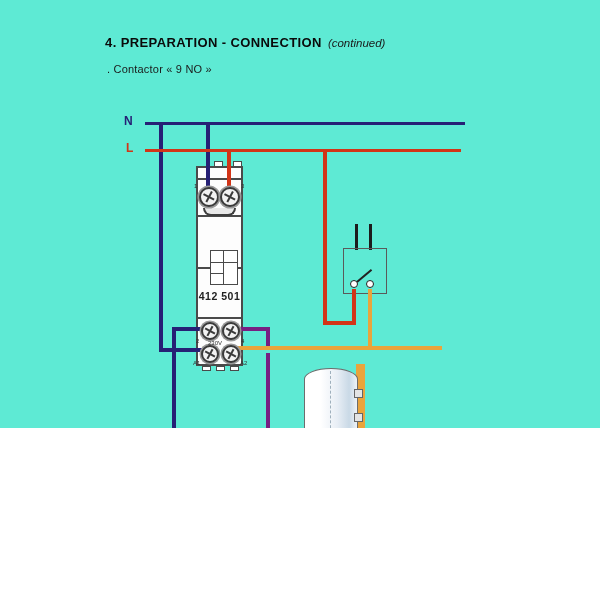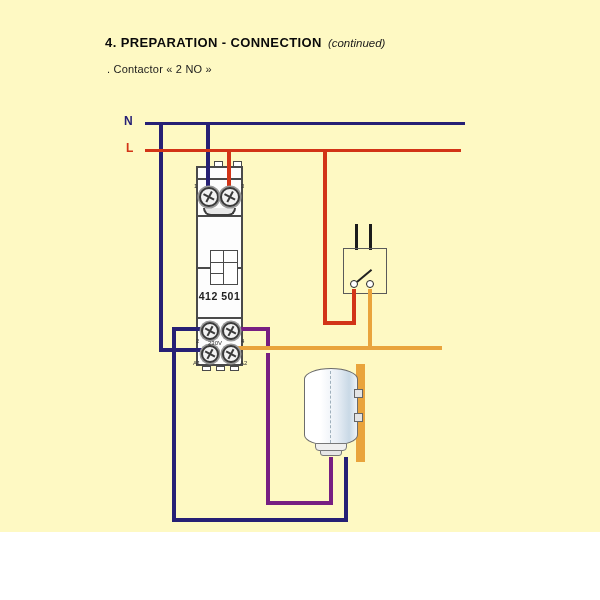--- a/index.html
+++ b/index.html
@@ -1,16 +1,16 @@
 <!DOCTYPE html>
 <html style="--neutral: #262075; --line: #d23417; --switched_live: #771f82; --coil_feed: #e9a43c; --device_outline: #4a4a4a;"><head>
 <meta charset="utf-8">
 <style>
   html,body{margin:0;padding:0;}
-  .canvas{position:relative;width:600px;height:532px;background:#fef9c3;overflow:hidden;
+  .canvas{position:relative;width:600px;height:428px;background:#5eead4;overflow:hidden;
           font-family:"Liberation Sans",sans-serif;color:#111;}
   .abs{position:absolute;}
 
   
   .title-row{position:absolute;left:105px;top:33px;white-space:nowrap;}
   .title{font-size:13px;font-weight:bold;letter-spacing:.4px;color:#0a0a0a;}
   .title-suffix{font-size:11.5px;font-style:italic;margin-left:6px;color:#1a1a1a;}
   .subtitle{position:absolute;left:107px;top:63px;font-size:11px;color:#1a1a1a;letter-spacing:.2px;}
 
   .bus-label{position:absolute;font-size:12px;font-weight:600;}
@@ -64,21 +64,21 @@
   .h-neck2{position:absolute;left:320px;top:450px;width:22px;height:6px;background:#e6e6e6;border:1px solid #777;box-sizing:border-box;border-radius:0 0 3px 3px;}
 </style>
 </head>
 <body>
 
 <div class="canvas">
 
   <div class="title-row">
     <span class="title">4. PREPARATION - CONNECTION</span><span class="title-suffix">(continued)</span>
   </div>
-  <div class="subtitle">. Contactor « 2 NO »</div>
+  <div class="subtitle">. Contactor « 9 NO »</div>
 
   <div class="abs" style="left:0;top:0;width:600px;height:600px;">
 
     <span class="bus-label n">N</span>
     <span class="bus-label l">L</span>
 
     <div class="c-tab" style="left:214px;top:161px;"></div>
     <div class="c-tab" style="left:233px;top:161px;"></div>
     <div class="c-body"></div>
     <div class="c-line" style="top:178px;"></div>

